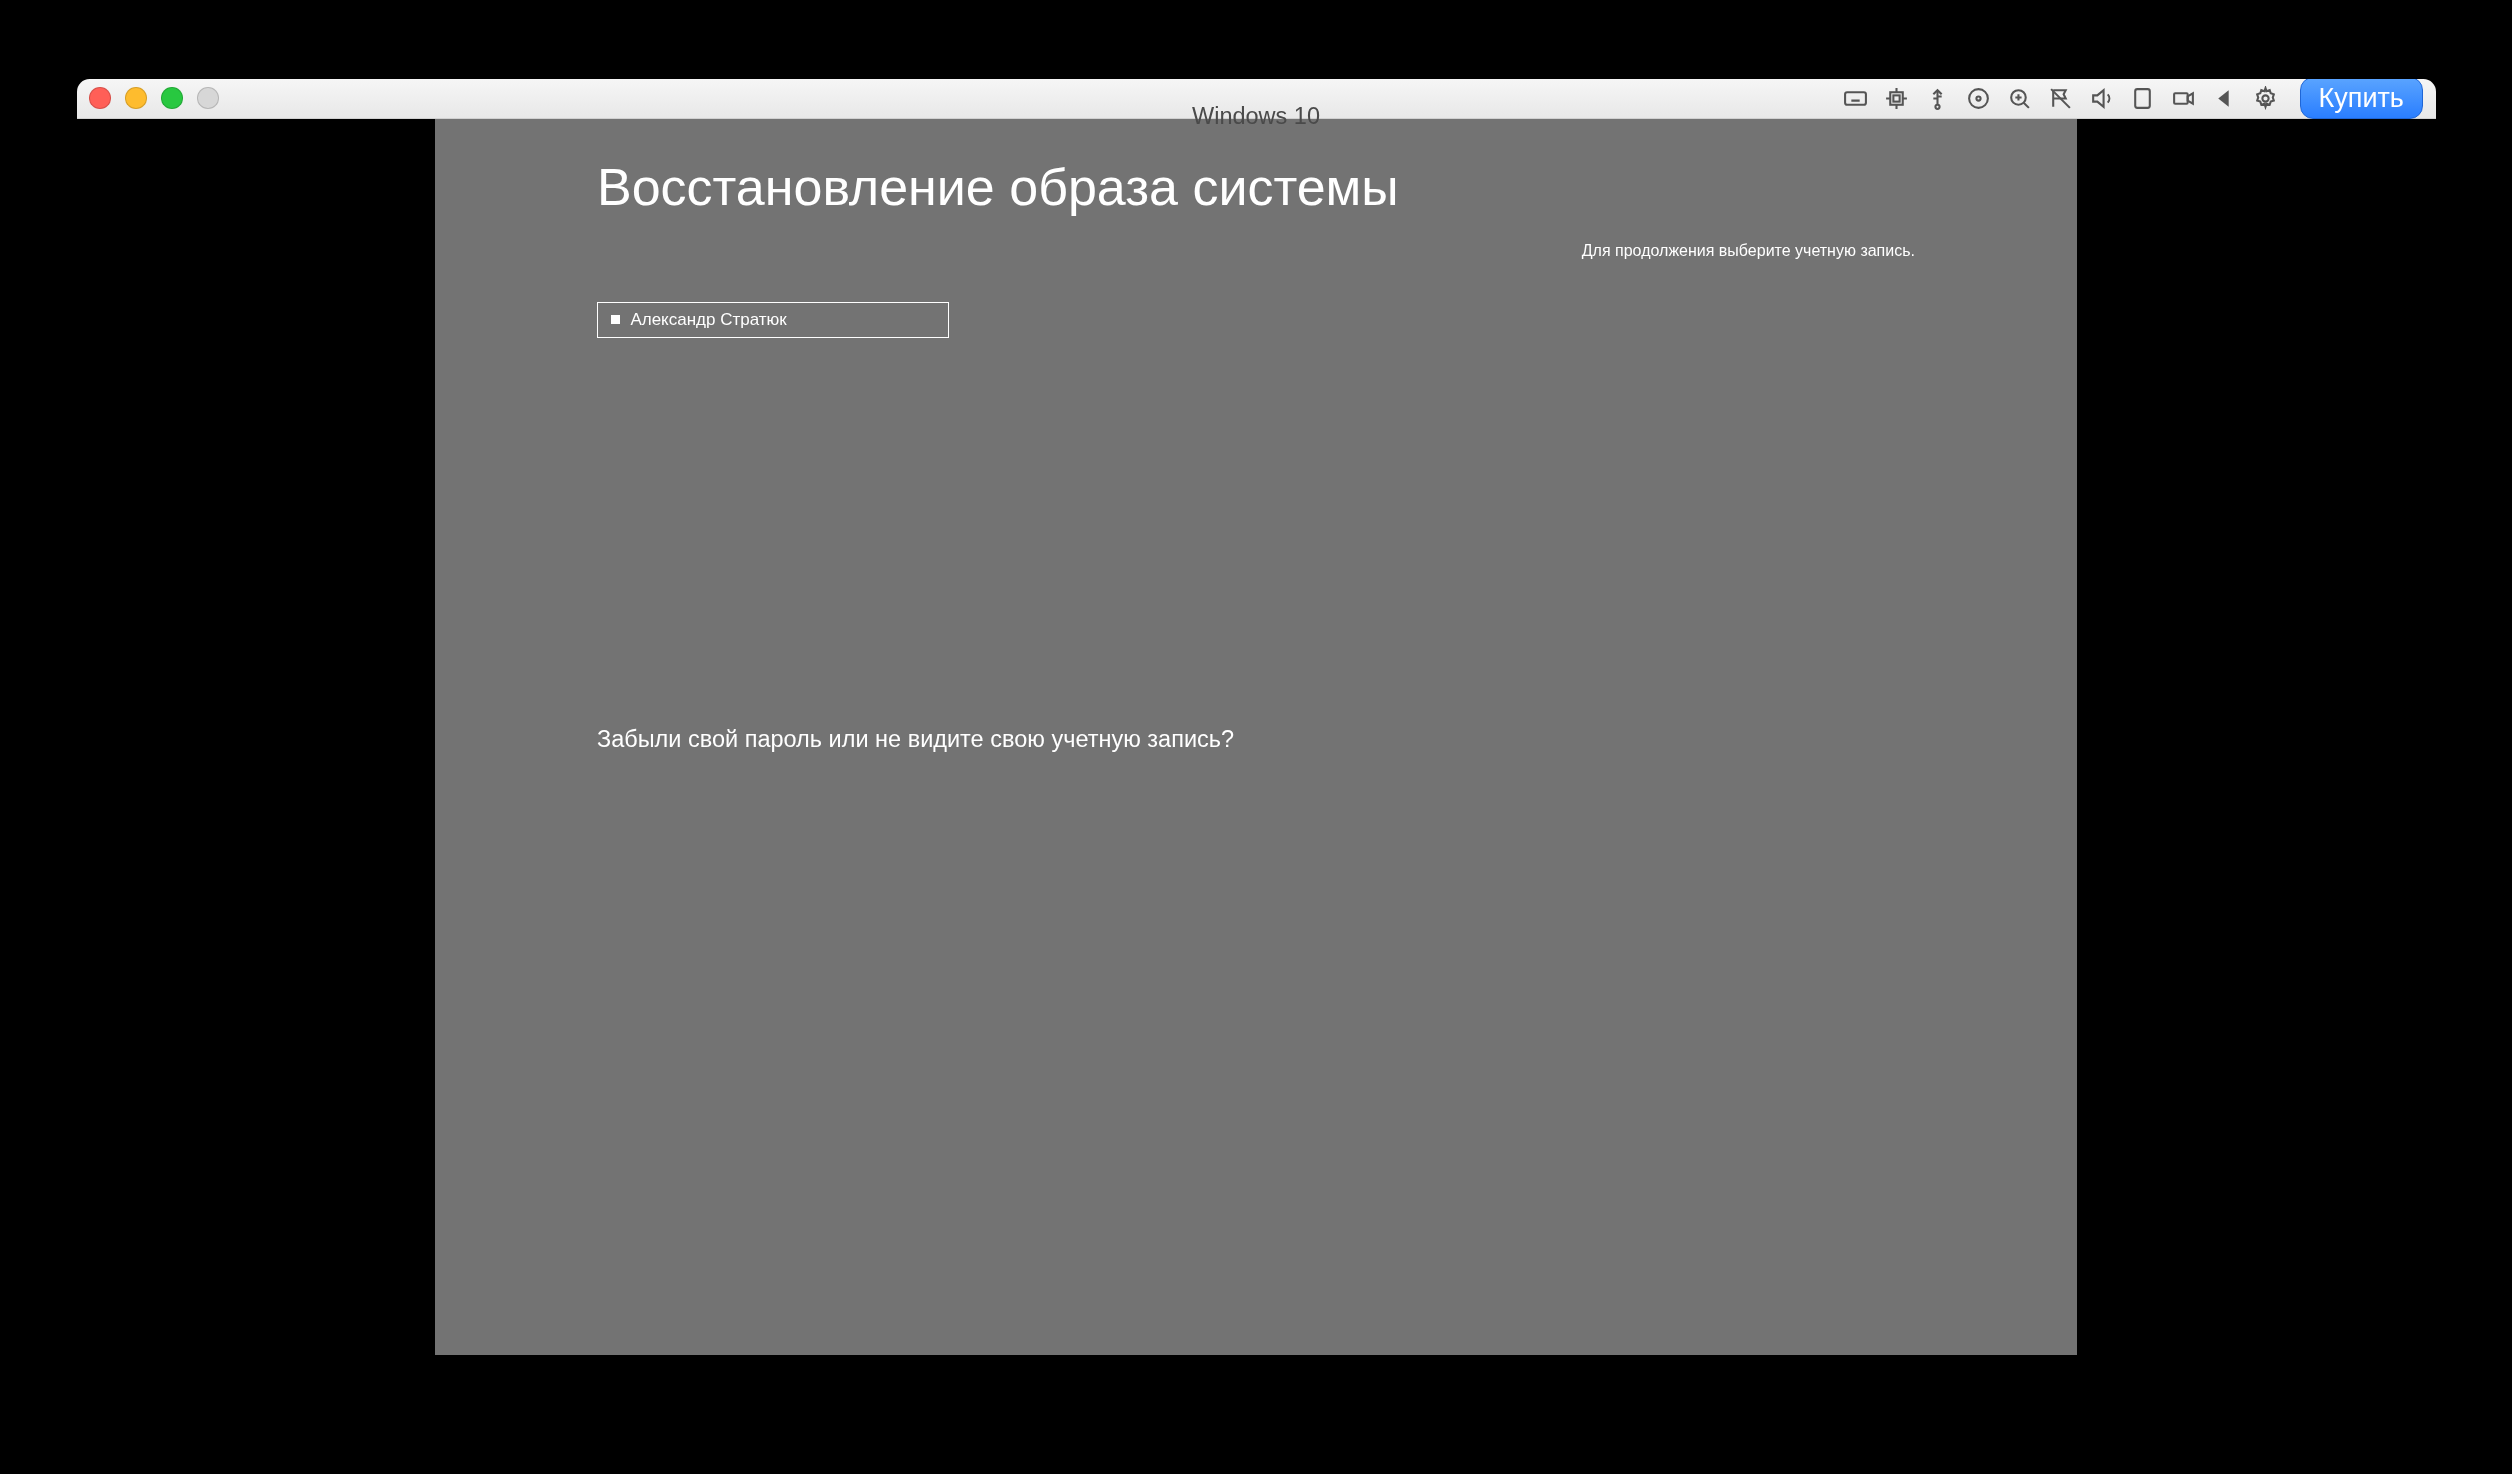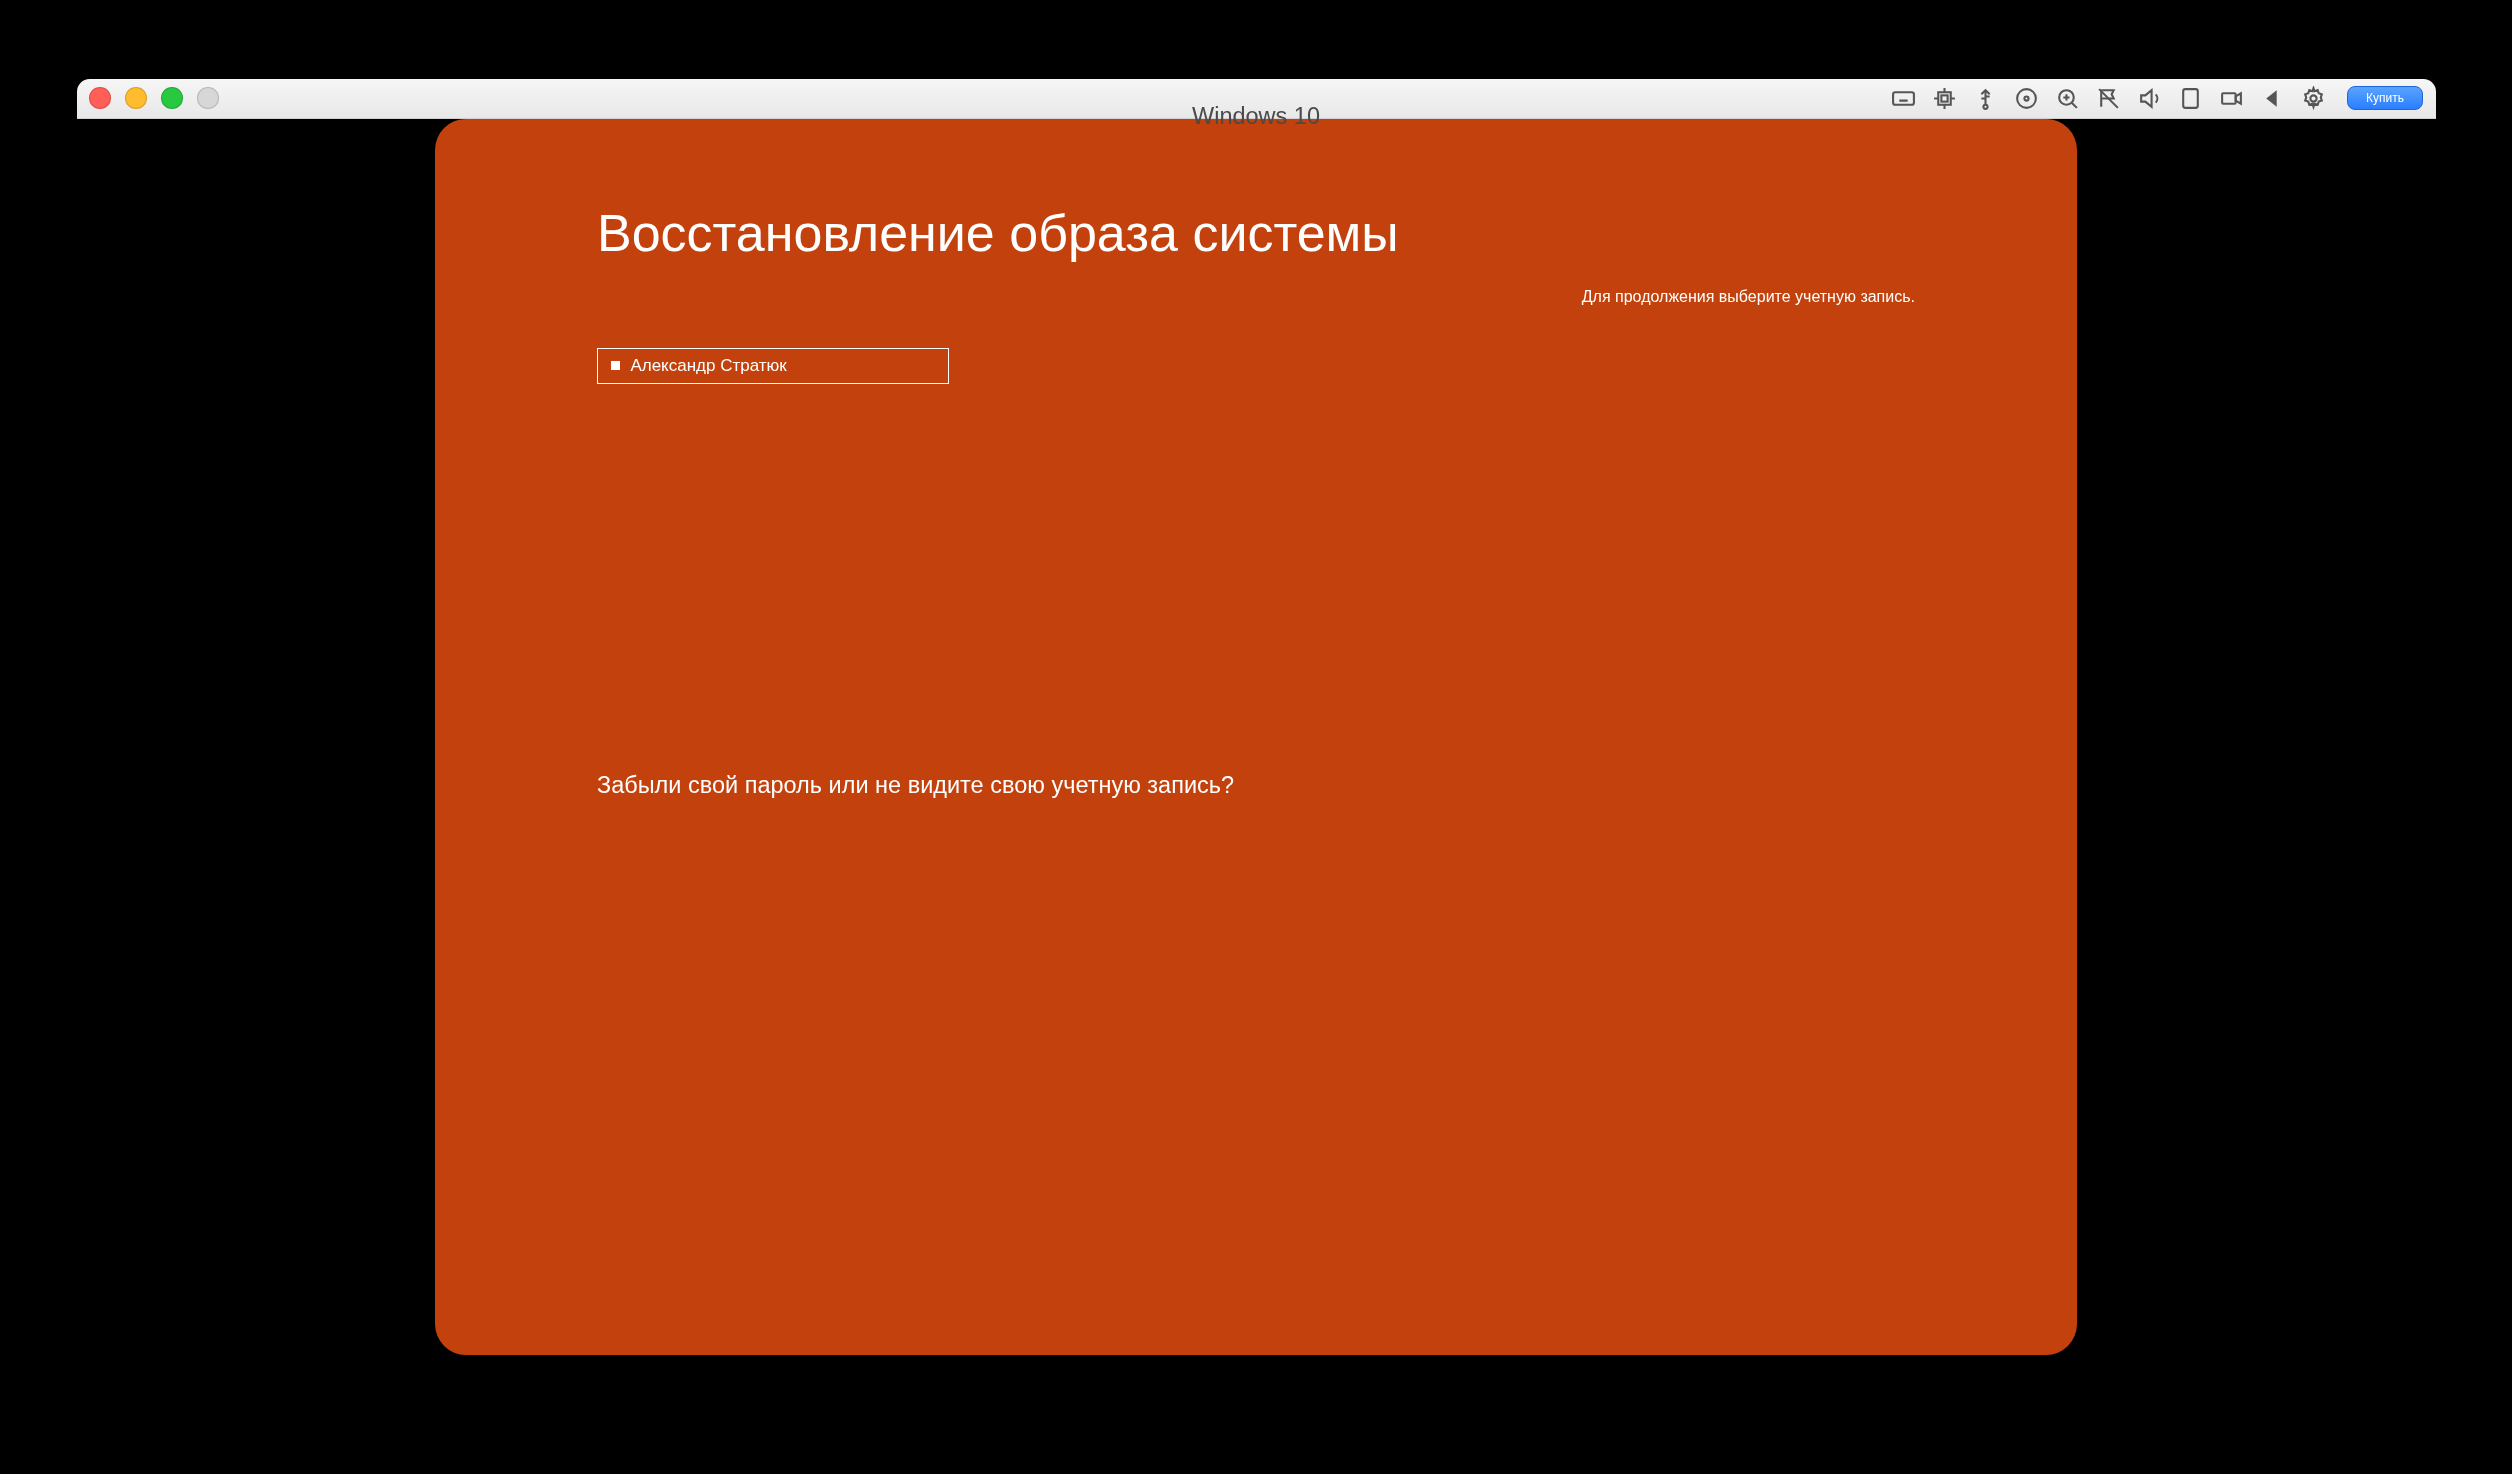--- a/index.html
+++ b/index.html
@@ -70,43 +70,42 @@
     .tb-icon {
       width: 25px; height: 25px;
       display: flex; align-items: center; justify-content: center;
       color: #555;
     }
     .tb-icon svg { width: 100%; height: 100%; }
     .buy-button {
       background: linear-gradient(#5aa4ff, #2a7eff);
       border: 0.9px solid #1f66d6;
       color: #fff;
-      border-radius: 8px;
+      border-radius: 13px;
       padding: 3.6px 18px;
-      font-size: 12px;
+      font-size: 27px;
       line-height: 1.2;
       margin-left: 5.4px;
       cursor: pointer;
     }
     .vm-area {
       flex: 1;
       background: #000;
       display: flex;
       align-items: flex-start;
       justify-content: center;
     }
     .blue-screen {
       width: 1642px;
       height: 1236px;
-      background: #c2410c;
+      background: #737373;
       margin-top: 0;
       color: #fff;
-      padding: 84px 162px 0 162px;
+      padding: 38px 162px 0 162px;
       font-family: "Segoe UI", sans-serif;
-      border-radius: 31px;
     }
     .re-title {
       font-size: 52px;
       font-weight: 300;
       margin-bottom: 25px;
     }
     .re-sub {
       font-size: 16px;
       font-weight: 400;
       margin-bottom: 42px;

